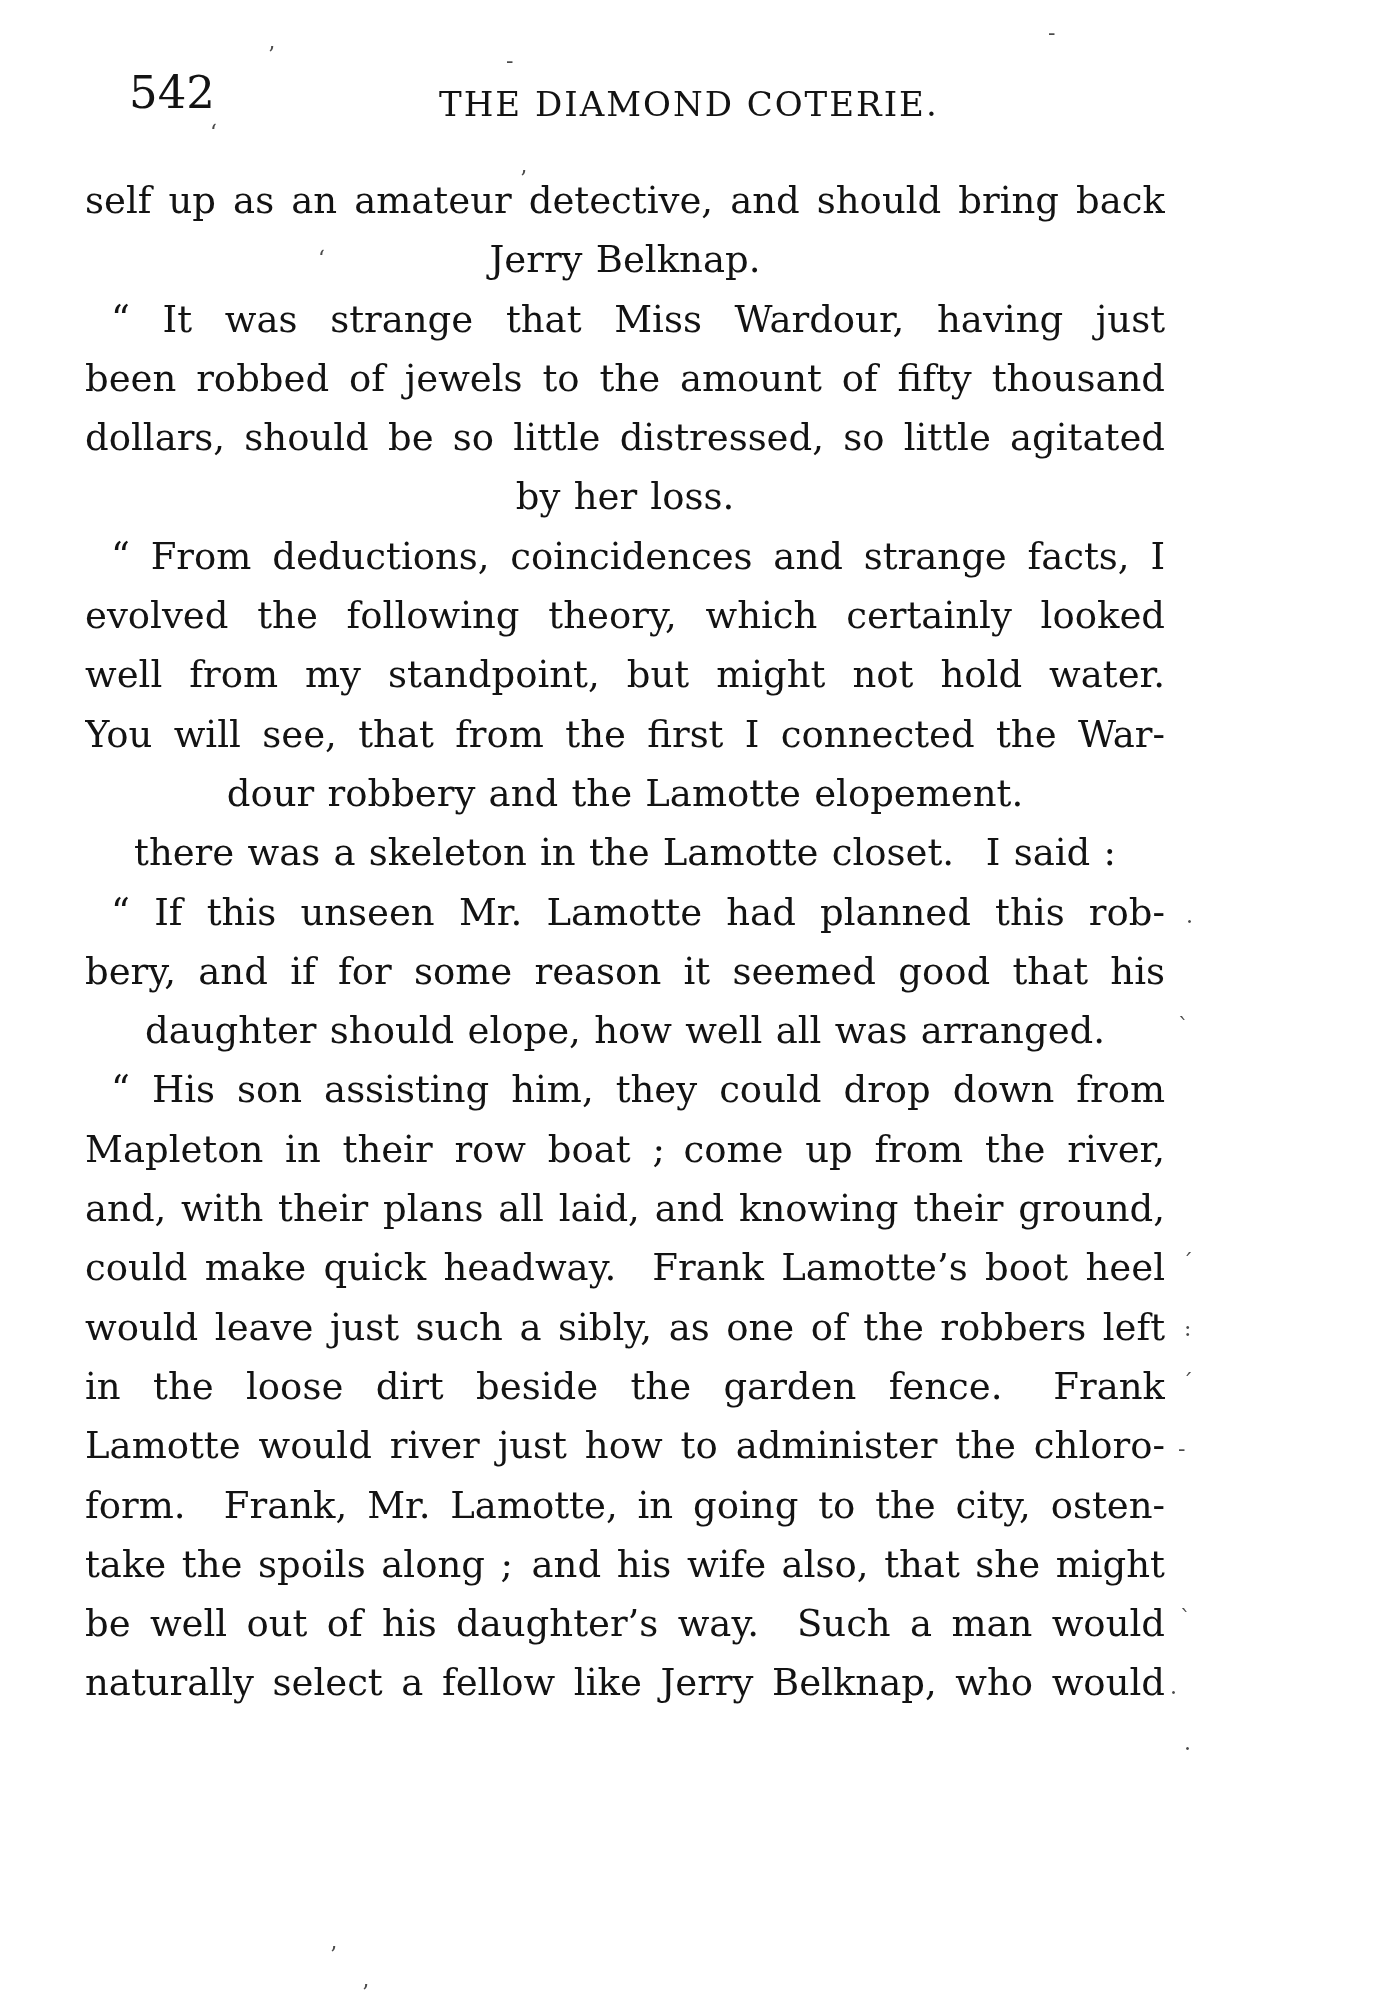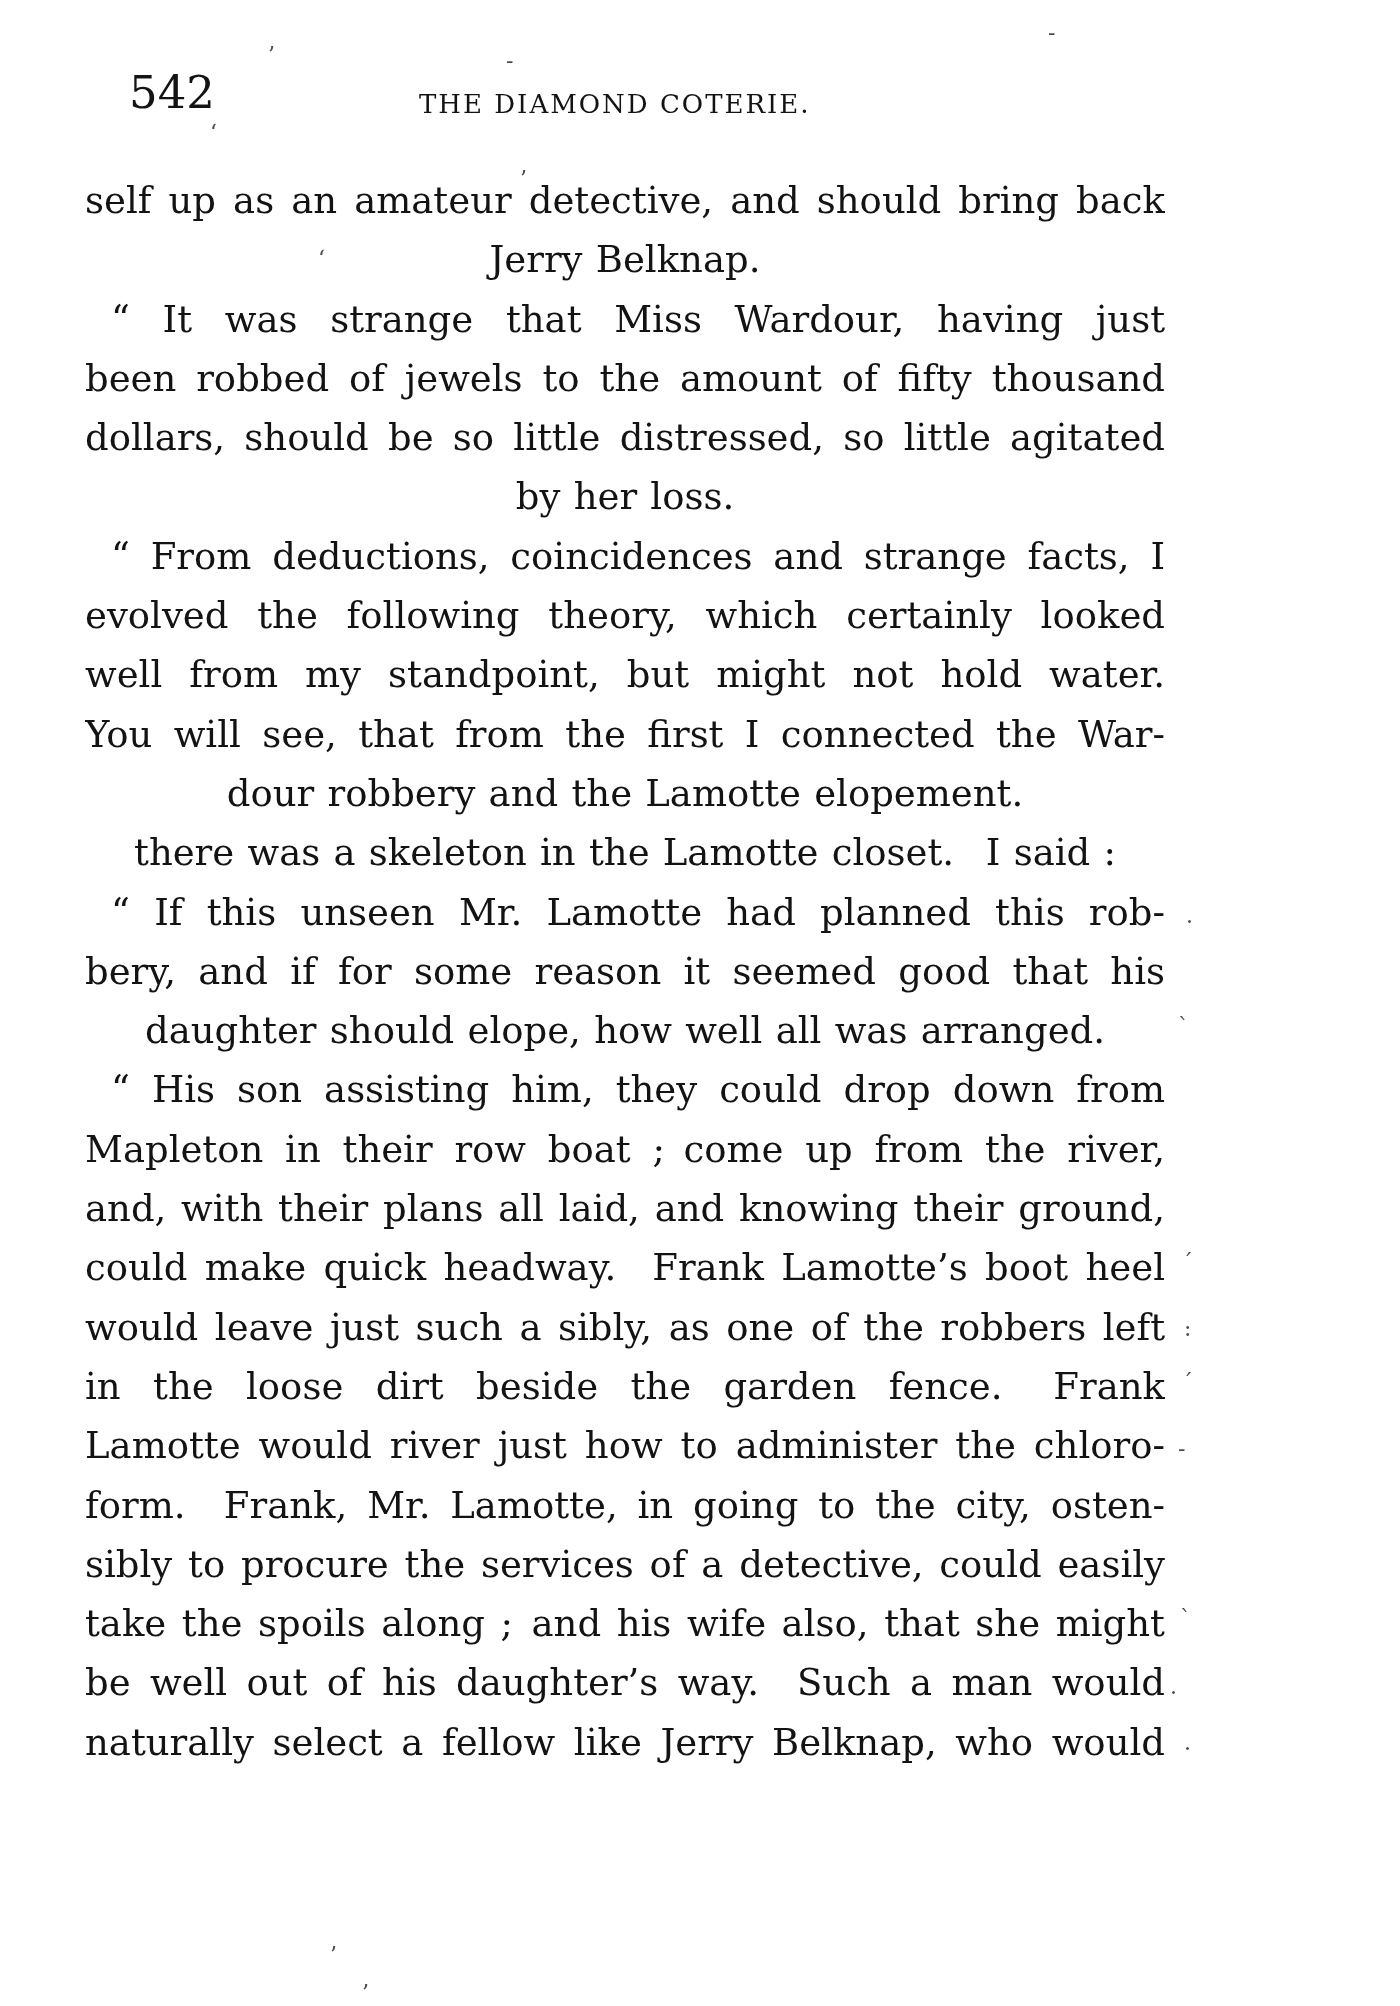--- a/index.html
+++ b/index.html
@@ -15,23 +15,23 @@
   .pagenum{
     position:absolute;
     left:110px;
     top:68px;
     font-size:45px;
     line-height:50px;
     margin-left:19px;
   }
   .title{
     position:absolute;
-    left:419px;
+    left:439px;
     top:84px;
-    font-size:26px;
+    font-size:34px;
     line-height:40px;
     letter-spacing:2px;
     white-space:nowrap;
   }
   .bodytext{
     position:absolute;
     left:85px;
     top:171px;
     width:1080px;
   }
@@ -81,21 +81,20 @@
       <div class="line just">bery, and if for some reason it seemed good that his</div>
       <div class="line">daughter should elope, how well all was arranged.</div>
       <div class="line just indent">“ His son assisting him, they could drop down from</div>
       <div class="line just">Mapleton in their row boat ; come up from the river,</div>
       <div class="line just">and, with their plans all laid, and knowing their ground,</div>
       <div class="line just">could make quick headway.  Frank Lamotte’s boot heel</div>
       <div class="line just">would leave just such a sibly, as one of the robbers left</div>
       <div class="line just">in the loose dirt beside the garden fence.  Frank</div>
       <div class="line just">Lamotte would river just how to administer the chloro-</div>
       <div class="line just">form.  Frank, Mr. Lamotte, in going to the city, osten-</div>
-      <div class="line just">sibly to procure the services of a detective, could easily</div>
       <div class="line just">take the spoils along ; and his wife also, that she might</div>
       <div class="line just">be well out of his daughter’s way.  Such a man would</div>
       <div class="line just">naturally select a fellow like Jerry Belknap, who would</div>
     </div>
   <div id="artifacts">
       <span class="artifact" style="left: 268px; top: 44px;">’</span>
       <span class="artifact" style="left: 506px; top: 50px;">-</span>
       <span class="artifact" style="left: 1048px; top: 22px;">-</span>
       <span class="artifact" style="left: 210px; top: 122px;">‘</span>
       <span class="artifact" style="left: 520px; top: 168px;">’</span>

